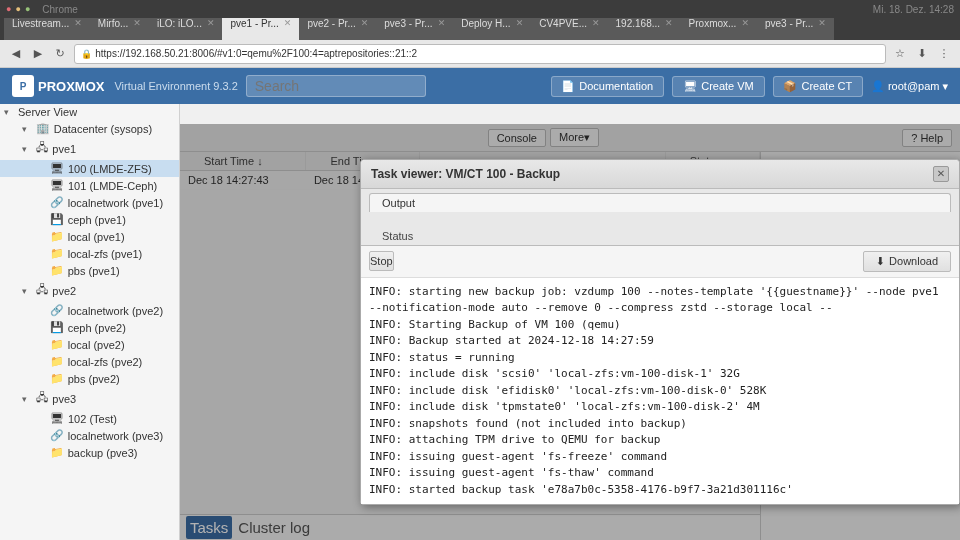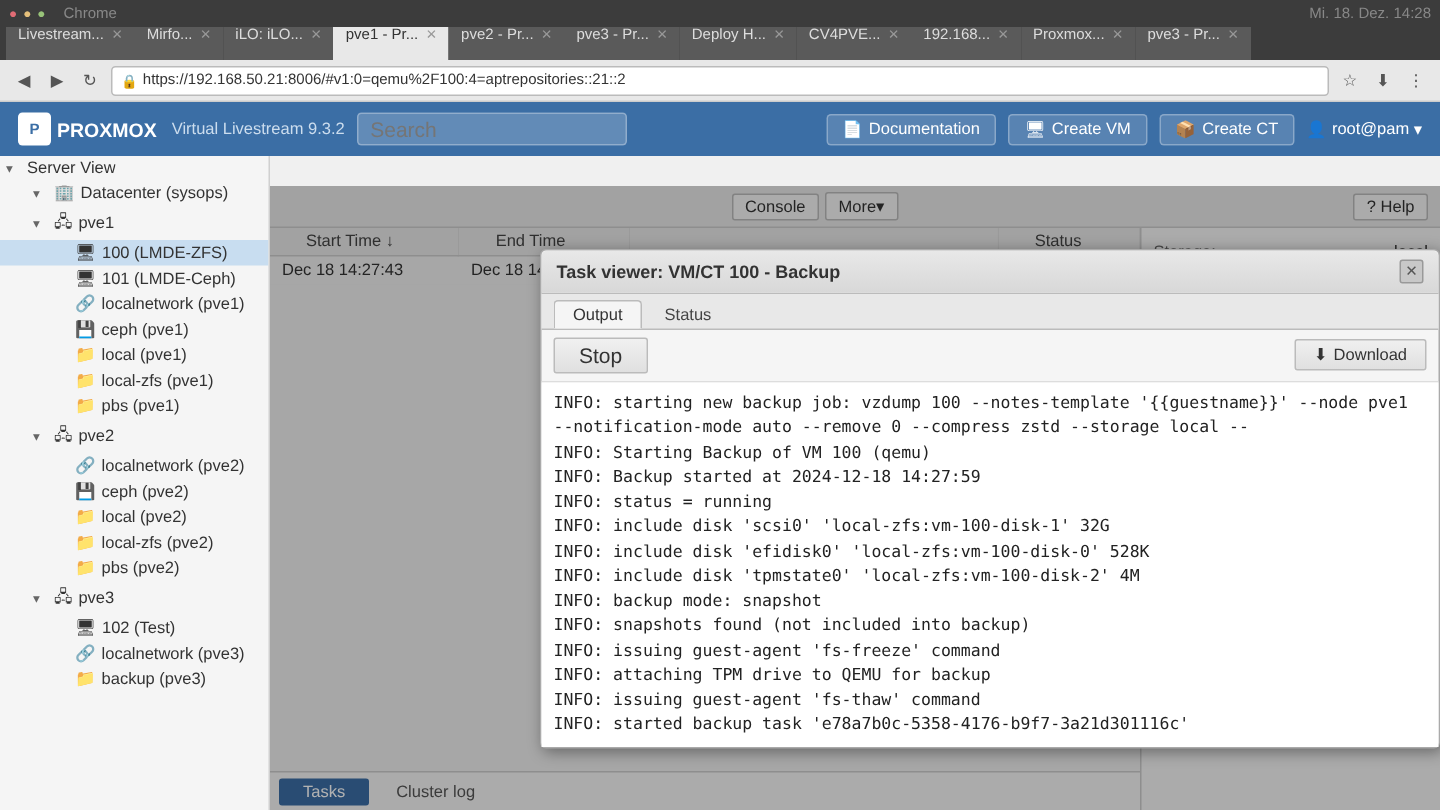--- a/index.html
+++ b/index.html
@@ -237,22 +237,22 @@
     .bottom-tabs {
       background: #f5f5f5;
       border-top: 1px solid #ccc;
       height: 26px;
       display: flex;
       align-items: center;
       padding: 0 6px;
       gap: 2px;
     }
     .bottom-tab {
-      font-size: 11px;
-      padding: 3px 16px;
+      font-size: 15px;
+      padding: 3px 4px;
       cursor: pointer;
       border-radius: 2px;
       color: #555;
     }
     .bottom-tab.active {
       background: #3b6ea5;
       color: white;
     }
 
     
@@ -327,21 +327,22 @@
       align-items: center;
       justify-content: center;
       font-size: 10px;
       color: #555;
     }
     .modal-tabs {
       background: #e8e8e8;
       border-bottom: 1px solid #bbb;
       display: flex;
       padding: 4px 8px 0;
-      gap: 2px;
+      gap: 14px;
+      flex-direction: column;
     }
     .modal-tab {
       font-size: 11px;
       padding: 3px 12px;
       cursor: pointer;
       border: 1px solid transparent;
       border-bottom: none;
       border-radius: 3px 3px 0 0;
       color: #444;
     }
@@ -355,22 +356,22 @@
       padding: 5px 8px;
       display: flex;
       align-items: center;
       justify-content: space-between;
       border-bottom: 1px solid #ddd;
     }
     .modal-btn {
       background: linear-gradient(to bottom, #f0f0f0, #e0e0e0);
       border: 1px solid #bbb;
       border-radius: 2px;
-      font-size: 14px;
-      padding: 3px 16px;
+      font-size: 11px;
+      padding: 3px 0;
       cursor: pointer;
       color: #333;
     }
     .modal-dl-btn {
       background: linear-gradient(to bottom, #f0f0f0, #e0e0e0);
       border: 1px solid #bbb;
       border-radius: 2px;
       font-size: 11px;
       padding: 3px 12px;
       cursor: pointer;
@@ -479,21 +480,21 @@
   <div class="nav-btn">⋮</div>
 </div>
 
 <div class="proxmox-app">
 
   <div class="app-toolbar">
     <div class="proxmox-logo">
       <div class="logo-icon">P</div>
       <span>PROXMOX</span>
     </div>
-    <span class="app-title">Virtual Livestream 9.3.2</span>
+    <span class="app-title">Virtual Environment 9.3.2</span>
     <input class="toolbar-search" type="text" placeholder="Search" style="">
     <div class="toolbar-spacer"></div>
     <div class="toolbar-btn">
       <span>📄</span>
       <span>Documentation</span>
     </div>
     <div class="toolbar-btn">
       <span>🖥</span>
       <span>Create VM</span>
     </div>
@@ -692,24 +693,23 @@
             </div>
           </div>
           <div class="modal-log">
             <div class="log-line">INFO: starting new backup job: vzdump 100 --notes-template '{{guestname}}' --node pve1 --notification-mode auto --remove 0 --compress zstd --storage local --</div>
             <div class="log-line">INFO: Starting Backup of VM 100 (qemu)</div>
             <div class="log-line">INFO: Backup started at 2024-12-18 14:27:59</div>
             <div class="log-line">INFO: status = running</div>
             <div class="log-line">INFO: include disk 'scsi0' 'local-zfs:vm-100-disk-1' 32G</div>
             <div class="log-line">INFO: include disk 'efidisk0' 'local-zfs:vm-100-disk-0' 528K</div>
             <div class="log-line">INFO: include disk 'tpmstate0' 'local-zfs:vm-100-disk-2' 4M</div>
-            <div class="log-line">INFO: backup mode: snapshot</div>
             <div class="log-line">INFO: snapshots found (not included into backup)</div>
+            <div class="log-line">INFO: attaching TPM drive to QEMU for backup</div>
             <div class="log-line">INFO: issuing guest-agent 'fs-freeze' command</div>
-            <div class="log-line">INFO: attaching TPM drive to QEMU for backup</div>
             <div class="log-line">INFO: issuing guest-agent 'fs-thaw' command</div>
             <div class="log-line">INFO: started backup task 'e78a7b0c-5358-4176-b9f7-3a21d301116c'</div>
 
           </div>
         </div>
       </div>
     </div>
   </div>
 </div>
 

